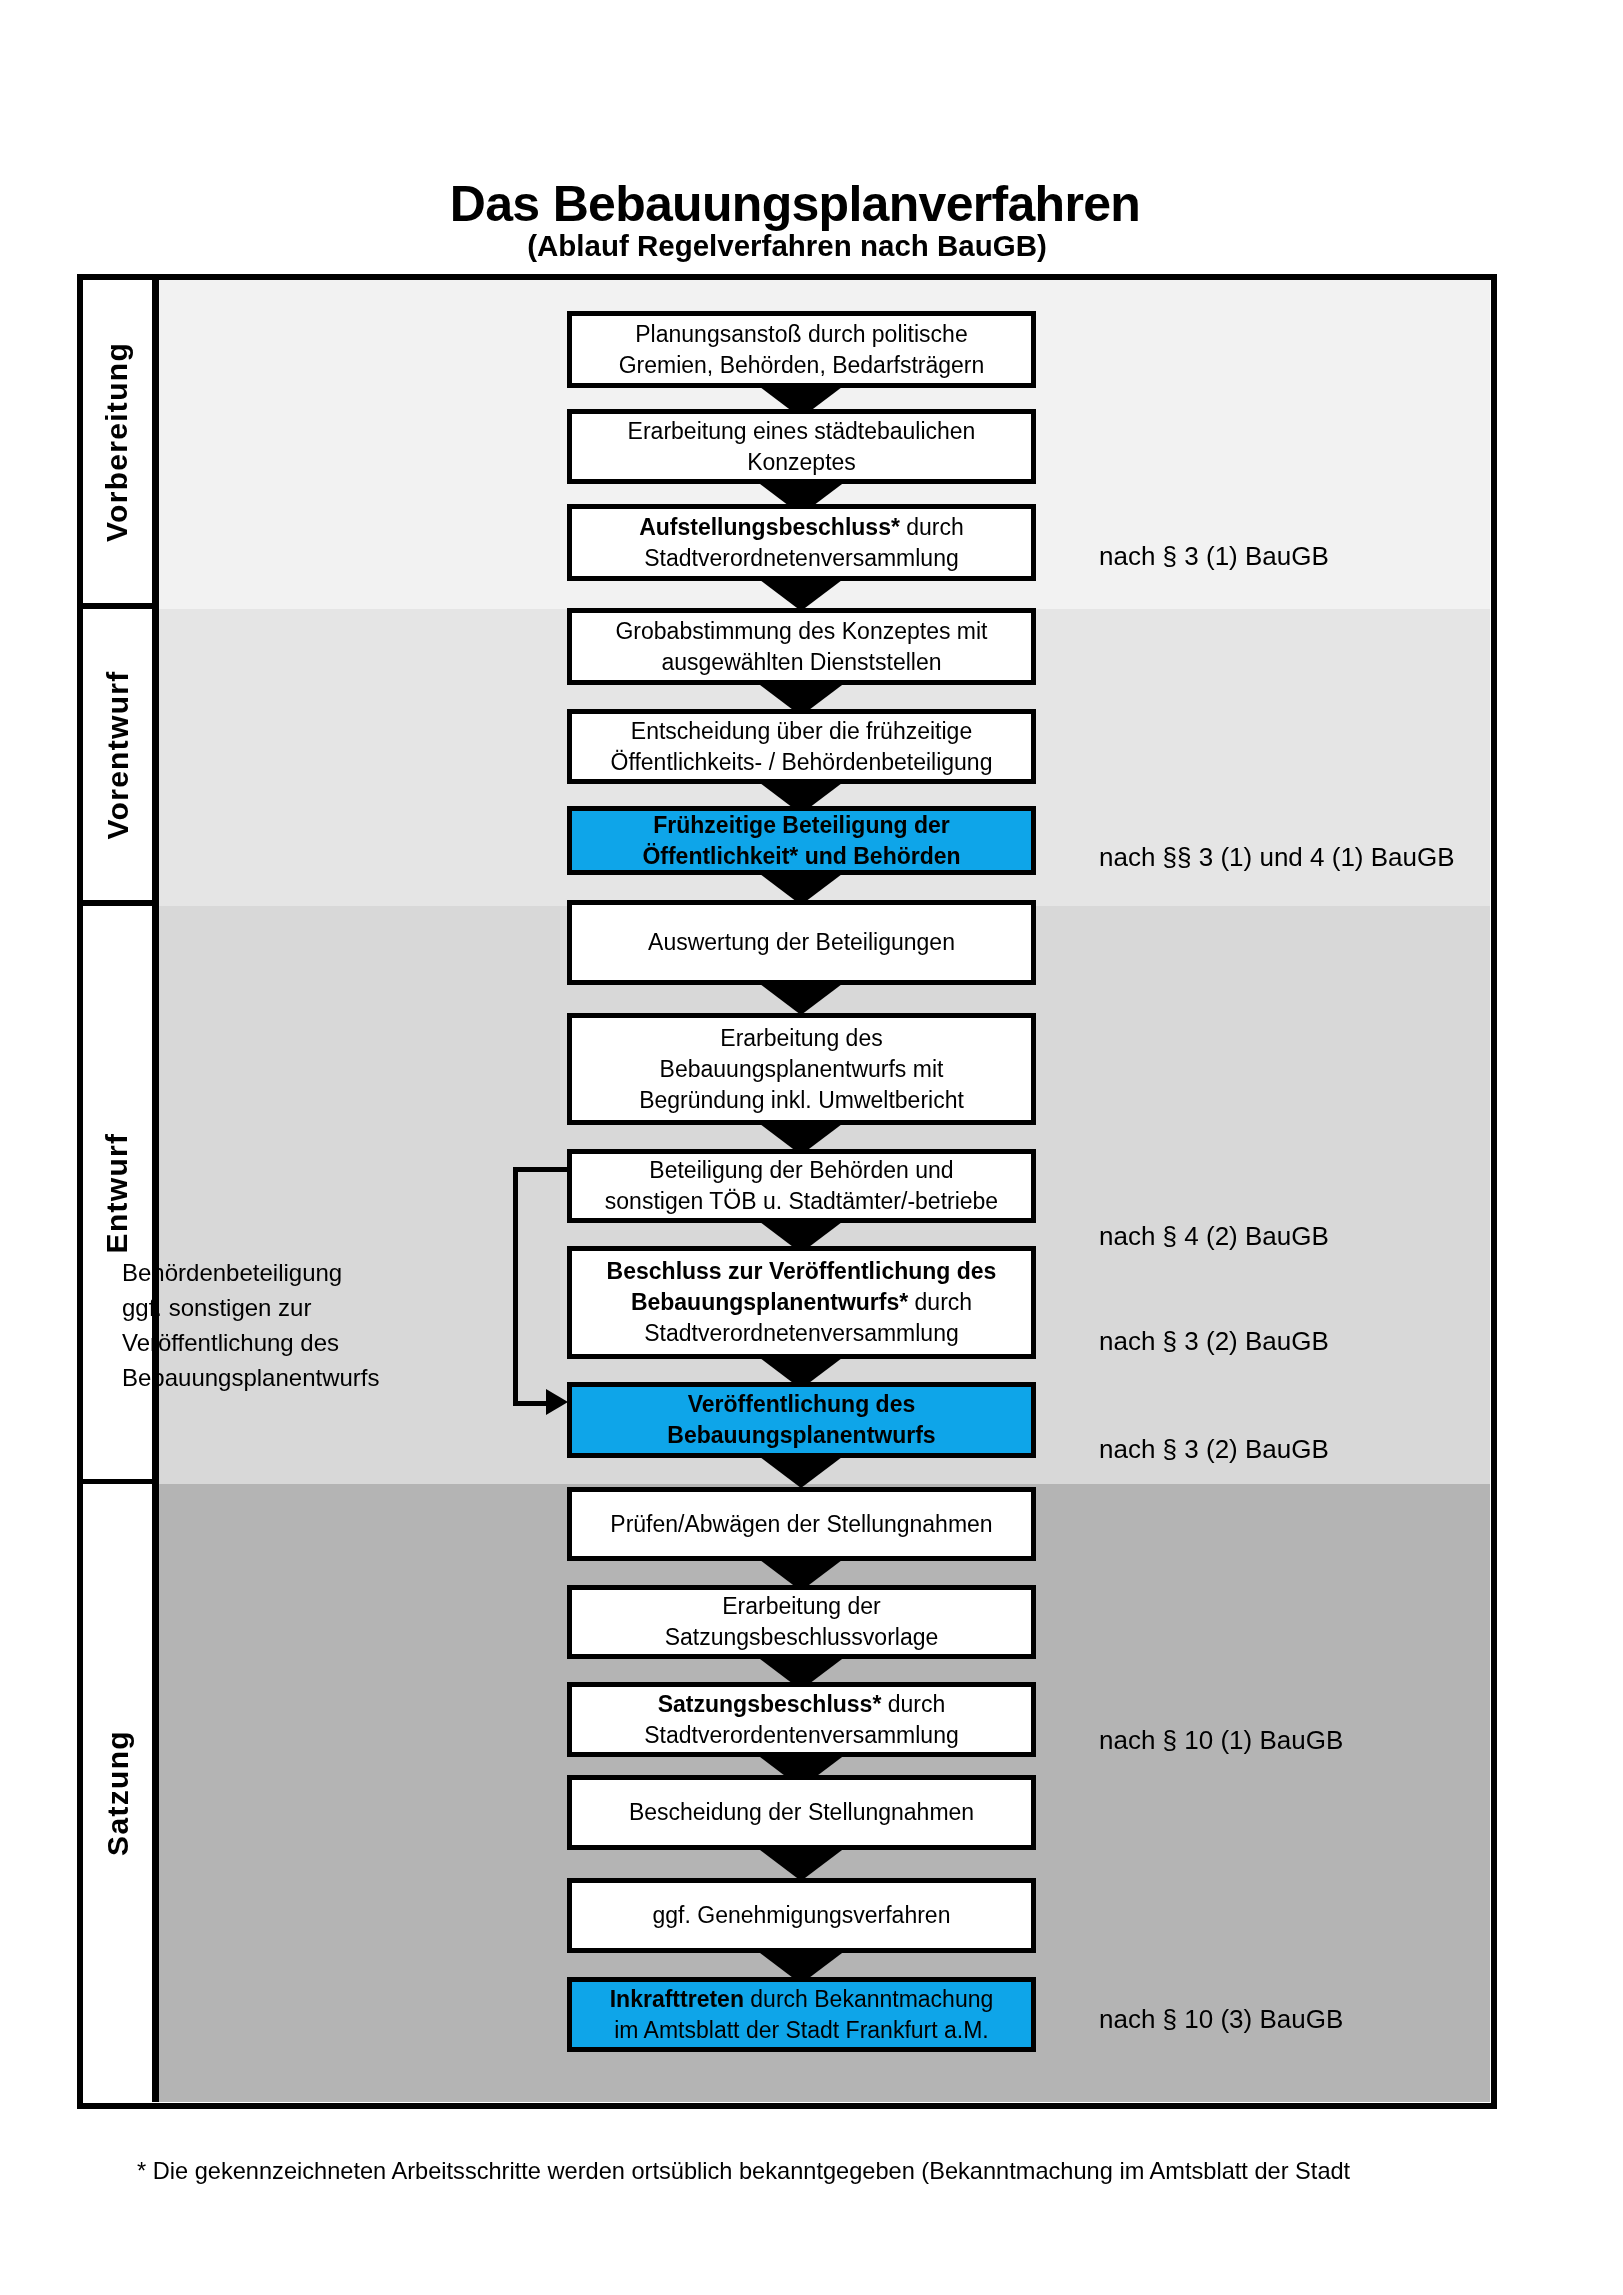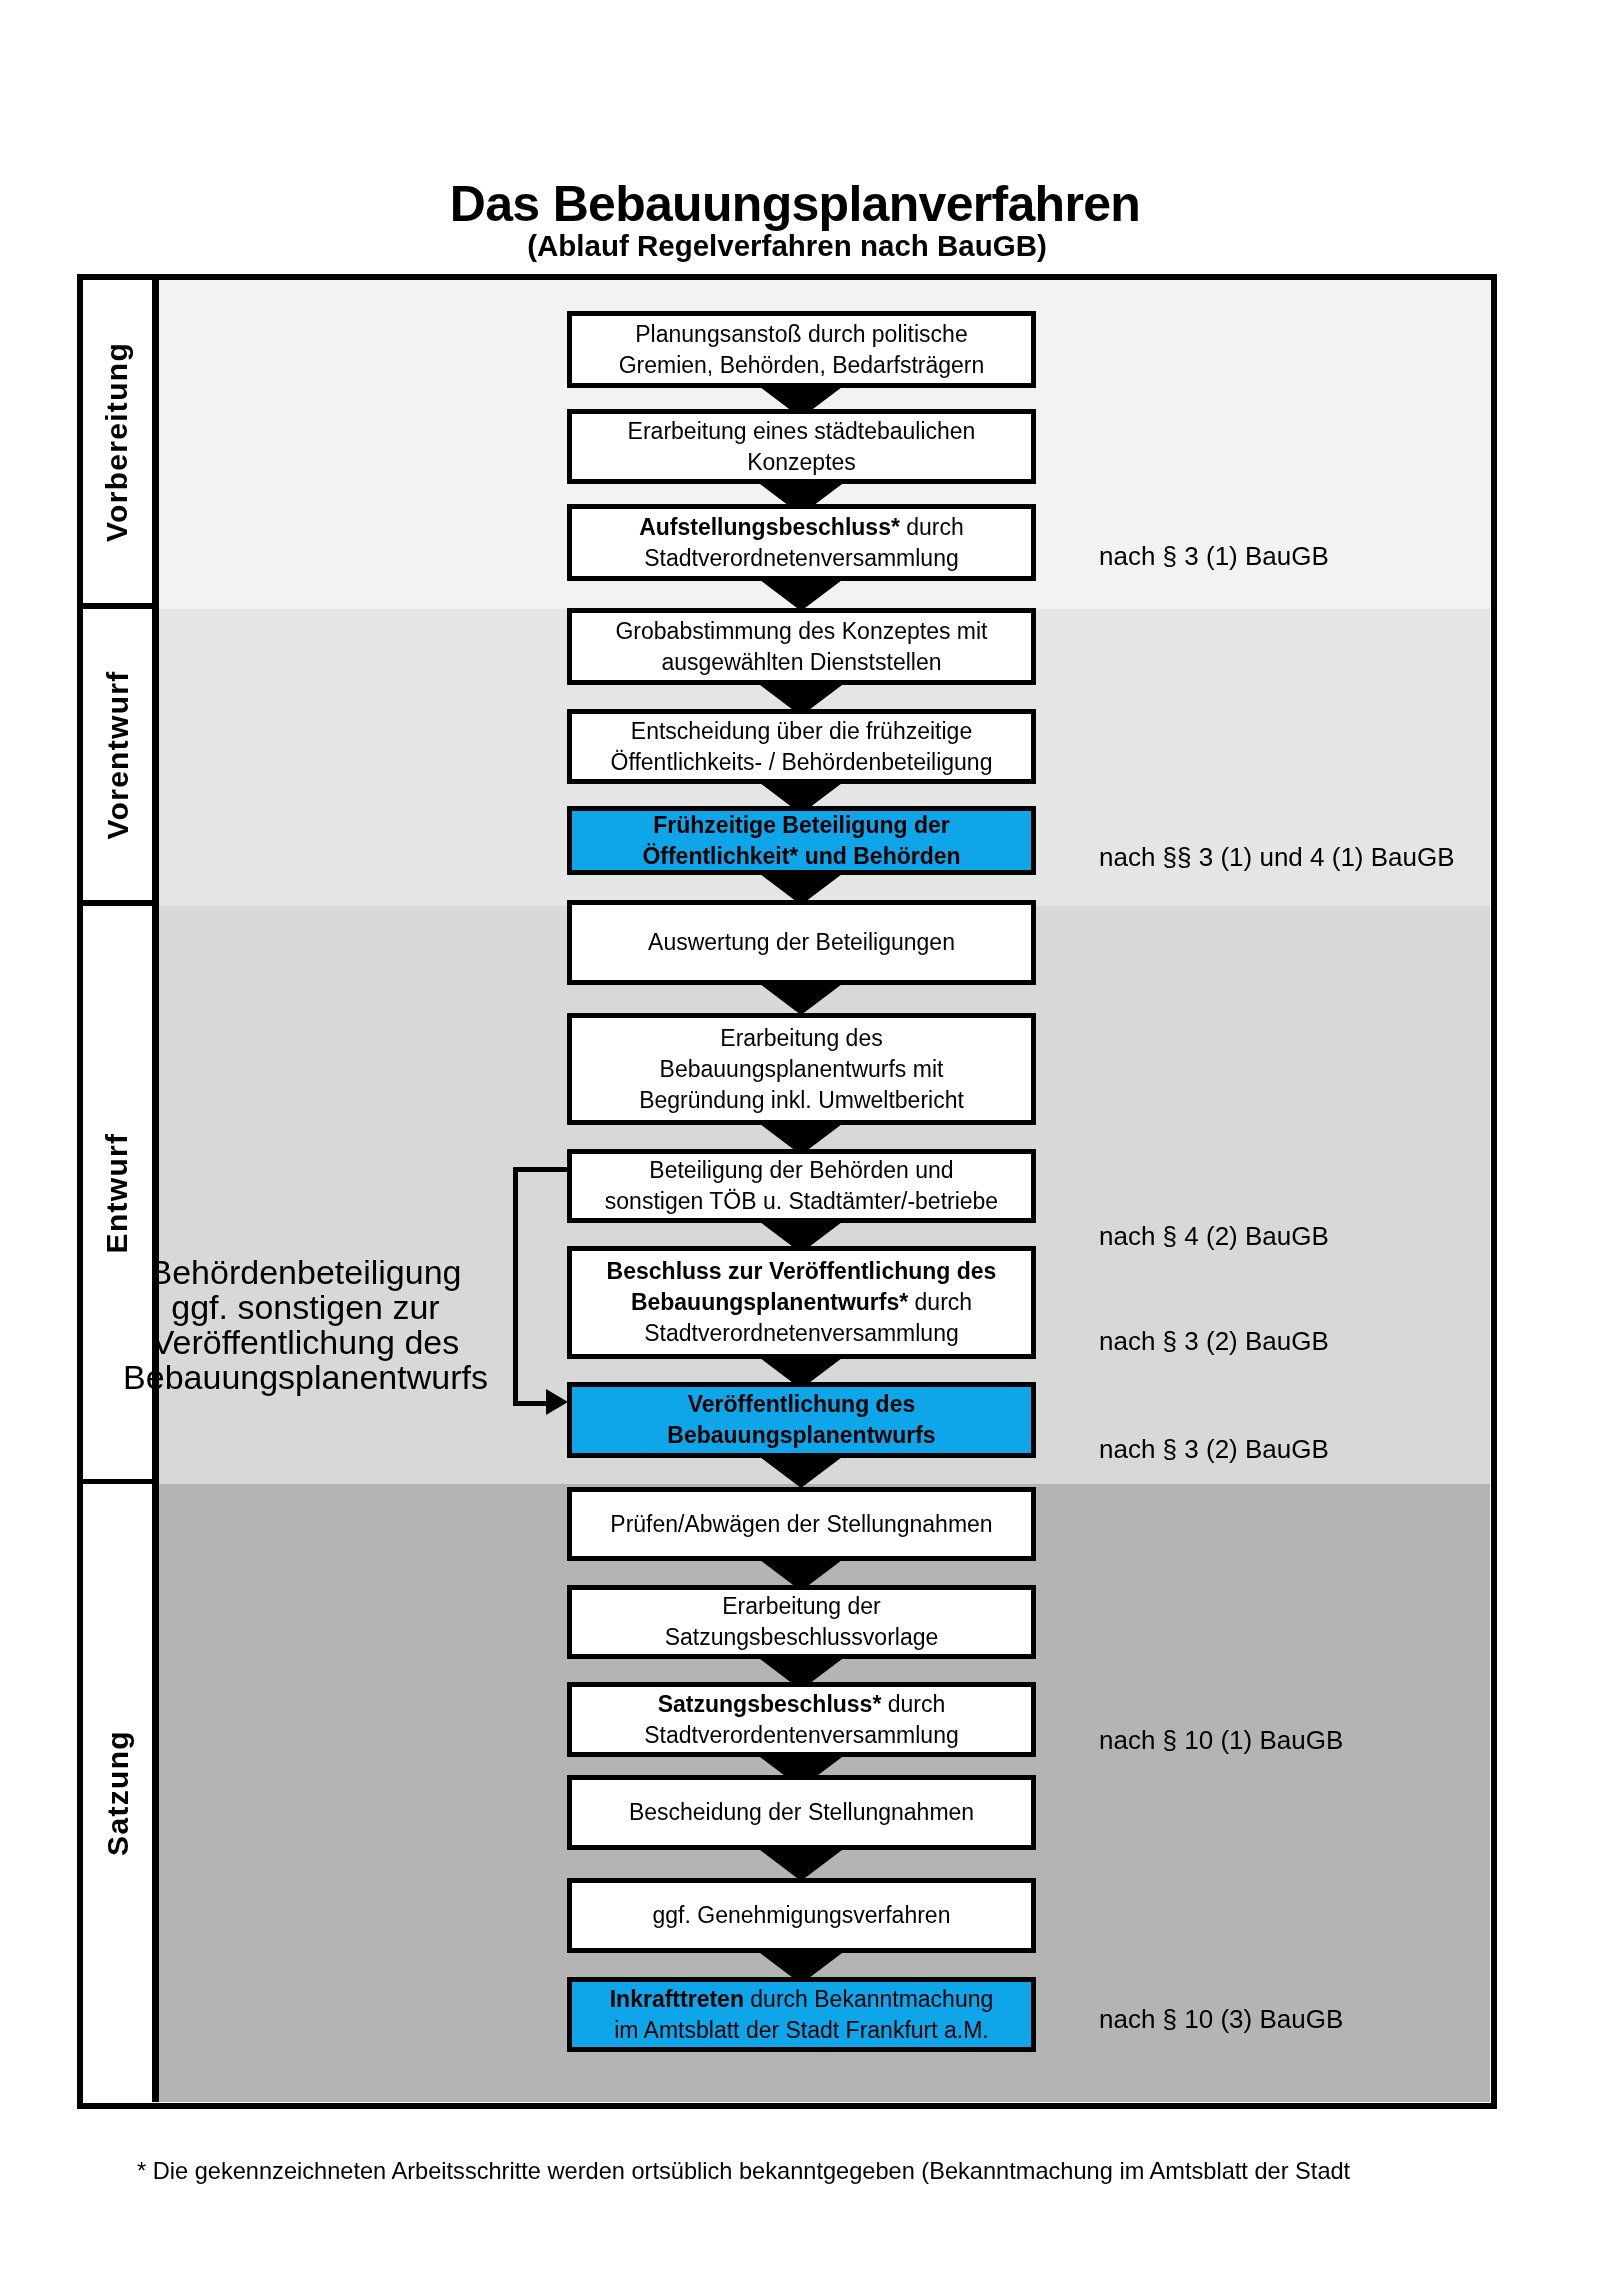--- a/index.html
+++ b/index.html
@@ -50,21 +50,21 @@
   .arrow-down {
     position:absolute; left:669px; width:0; height:0;
     border-left:49px solid transparent; border-right:49px solid transparent;
     border-top:37px solid #000;
   }
   .annotation {
     position:absolute; left:1016px; font-size:26px; line-height:31px; white-space:nowrap;
   }
   .side-note {
     position:absolute; left:39px; top:975px; width:367px;
-    text-align:center; font-size:34px; line-height:35px;
+    text-align:left; font-size:24px; line-height:35px;
   }
   .conn { position:absolute; background:#000; }
   .conn-top  { left:430px; top:887px; width:54px;  height:4.6px; }
   .conn-vert { left:430px; top:887px; width:4.6px;   height:238px; }
   .conn-bot  { left:430px; top:1121px; width:36px;  height:4.6px; }
   .conn-arrowhead {
     position:absolute; left:463px; top:1109px; width:0; height:0;
     border-top:13.7px solid transparent; border-bottom:13.7px solid transparent;
     border-left:22px solid #000;
   }

